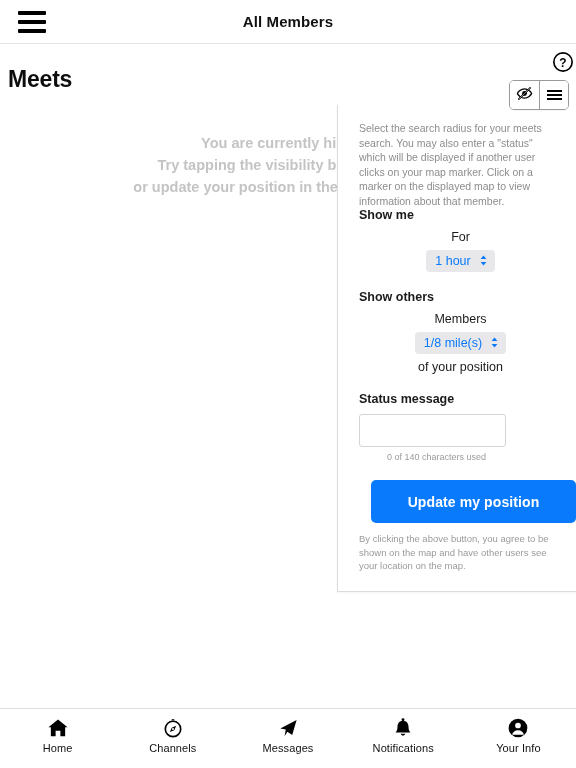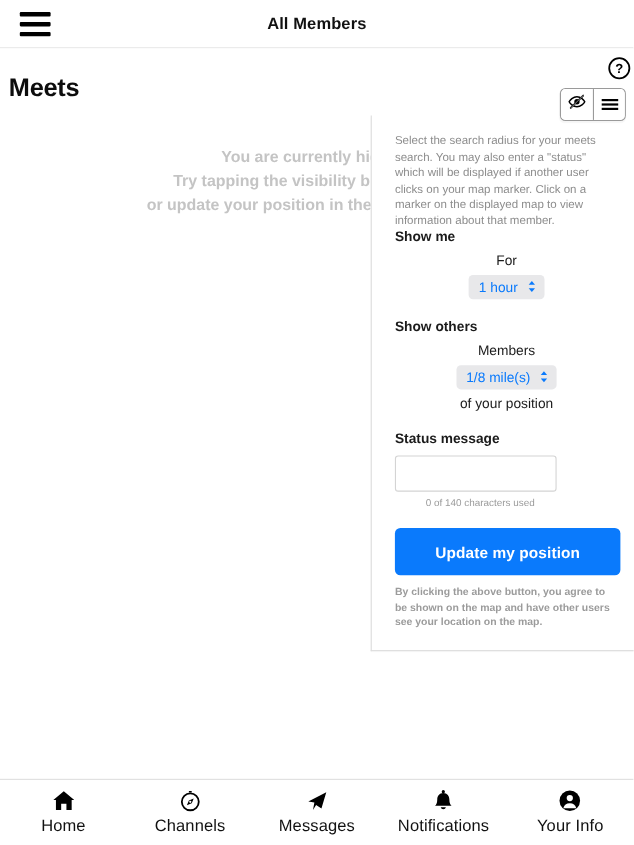--- a/index.html
+++ b/index.html
@@ -218,27 +218,27 @@
     height: 43px;
     background: #0a7afc;
     color: #ffffff;
     border: none;
     border-radius: 5px;
     font-size: 14px;
     font-weight: bold;
     font-family: "Liberation Sans", sans-serif;
     cursor: pointer;
     letter-spacing: 0.1px;
+    margin-left: 12px;
   }
   .disclaimer {
     margin-top: 9px;
     font-size: 9.5px;
     line-height: 13.5px;
     color: #9b9b9b;
-    font-weight: bold;
   }
 
   
   .bottomnav {
     position: absolute;
     bottom: 0; left: 0;
     width: 576px;
     height: 60px;
     background: #ffffff;
     border-top: 1px solid #dedede;
@@ -256,21 +256,21 @@
     cursor: pointer;
   }
   .nav-icon {
     width: 22px;
     height: 22px;
     display: flex;
     align-items: center;
     justify-content: center;
   }
   .nav-label {
-    font-size: 15px;
+    font-size: 11px;
     color: #111;
     letter-spacing: 0.1px;
     text-align: center;
   }
 </style>
 </head>
 <body>
 
 <div id="app">
 

